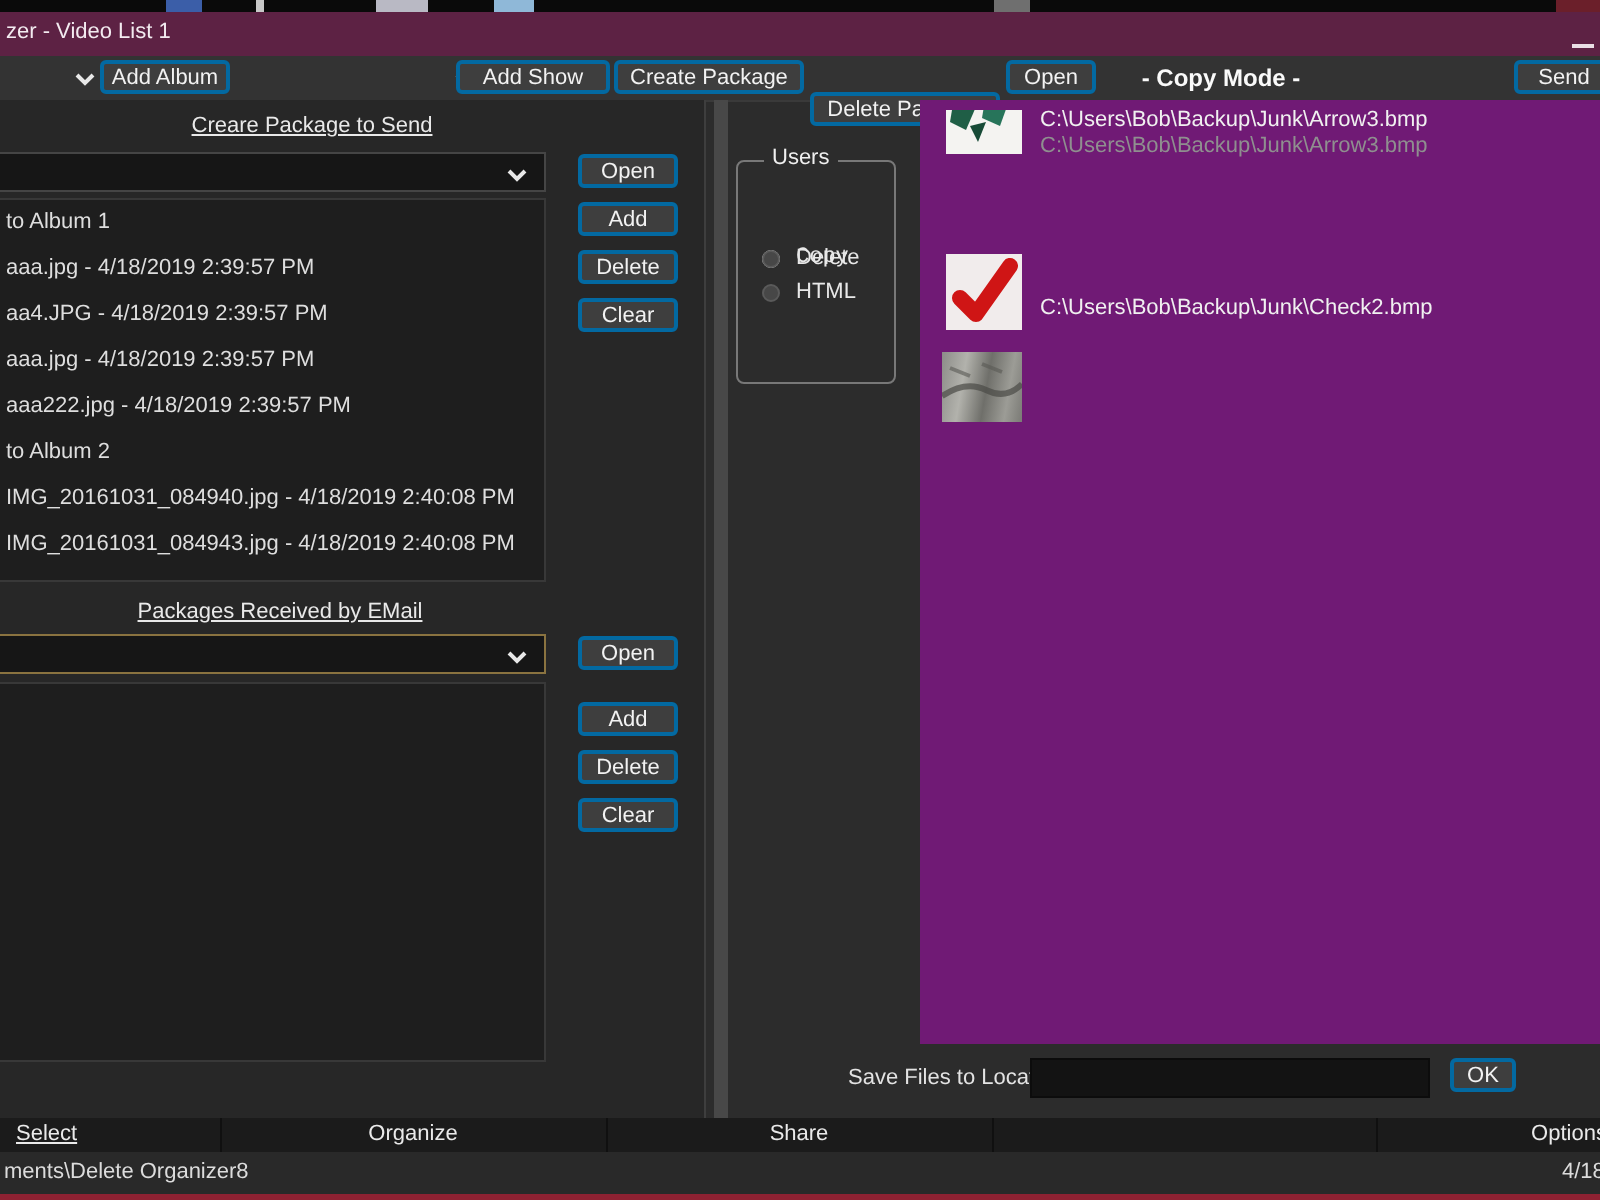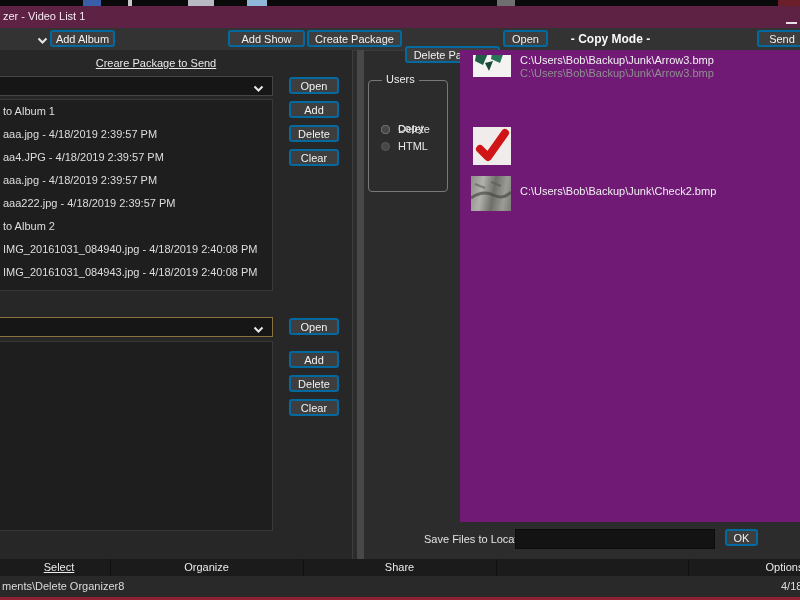--- a/index.html
+++ b/index.html
@@ -123,20 +123,21 @@
     <div class="li">to Album 2</div>
     <div class="li">IMG_20161031_084940.jpg - 4/18/2019 2:40:08 PM</div>
     <div class="li">IMG_20161031_084943.jpg - 4/18/2019 2:40:08 PM</div>
   </div>
 
   <div class="btn sidebtn" style="top:77px;">Open</div>
   <div class="btn sidebtn" style="top:101px;">Add</div>
   <div class="btn sidebtn" style="top:125px;">Delete</div>
   <div class="btn sidebtn" style="top:149px;">Clear</div>
 
+  <div class="panel-header" style="left:0;top:300px;">Packages Received by EMail</div>
   <div class="combo gold" style="top:317px;">
     <span class="chev" style="right:8px;top:6px;">
       <svg width="11" height="8" viewBox="0 0 11 8">
           <path d="M1.5 1.5l4 4 4-4" stroke="#e8e8e8" stroke-width="2" fill="none"></path>
         </svg>
     </span>
   </div>
   <div class="listbox" style="top:341px;height:190px;"></div>
 
   <div class="btn sidebtn" style="top:318px;">Open</div>
@@ -174,36 +175,36 @@
     </div>
     <div class="fpath" style="top:4px;">C:\Users\Bob\Backup\Junk\Arrow3.bmp</div>
     <div class="fpath ghost" style="top:17px;">C:\Users\Bob\Backup\Junk\Arrow3.bmp</div>
 
     <div class="thumb" style="left:13px;top:77px;width:38px;height:38px;">
       <svg width="38" height="38" viewBox="0 0 38 38">
         <rect width="38" height="38" fill="#f1ecec"></rect>
         <path d="M7 22 L15 30 L32 6" stroke="#cf1515" stroke-width="8" fill="none" stroke-linecap="round" stroke-linejoin="round"></path>
       </svg>
     </div>
-    <div class="fpath" style="top:98px;margin-top:37px;">C:\Users\Bob\Backup\Junk\Check2.bmp</div>
+    <div class="fpath" style="top:98px;">C:\Users\Bob\Backup\Junk\Check2.bmp</div>
 
     <div class="thumb" style="left:11px;top:126px;width:40px;height:35px;background:linear-gradient(100deg,#8c8c88 0%,#b2b2ac 28%,#6f6f6a 55%,#9c9c96 80%,#7a7a75 100%);">
       <svg width="40" height="35" viewBox="0 0 40 35">
         <path d="M0 22 Q12 14 22 19 T40 16" stroke="#4a4a46" stroke-width="3" fill="none" opacity="0.7"></path>
         <path d="M4 8 L14 12 M20 6 L30 10" stroke="#5a5a55" stroke-width="2" opacity="0.6"></path>
       </svg>
     </div>
   </div>
 
   <div class="abs save-label">Save Files to Location:</div>
   <input class="abs save-input" value="" style="">
   <div class="btn" style="left:725px;top:529px;width:33px;">OK</div>
 
   <div class="abs tabbar">
-    <div class="tab" style="left:0;width:110px;text-align:center;padding-left:8px;box-sizing:border-box;text-decoration:underline;">Select</div>
+    <div class="tab" style="left:0;width:110px;text-align:left;padding-left:8px;box-sizing:border-box;text-decoration:underline;">Select</div>
     <div class="tab" style="left:303px;width:193px;">Share</div>
     <div class="tab" style="left:110px;width:193px;">Organize</div>
     <div class="tab" style="left:688px;width:193px;">Options</div>
     <div class="tabsep" style="left:110px;"></div>
     <div class="tabsep" style="left:303px;"></div>
     <div class="tabsep" style="left:496px;"></div>
     <div class="tabsep" style="left:688px;"></div>
   </div>
 
   <div class="abs statusbar">

